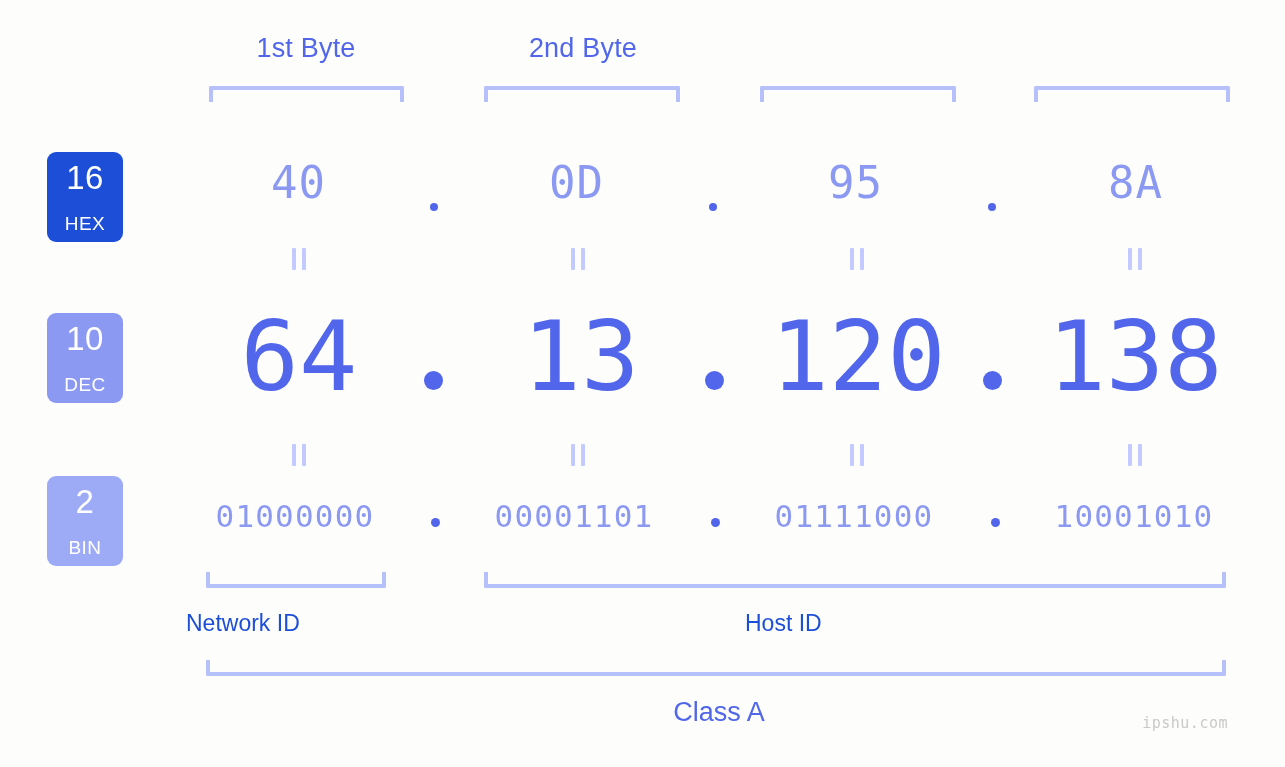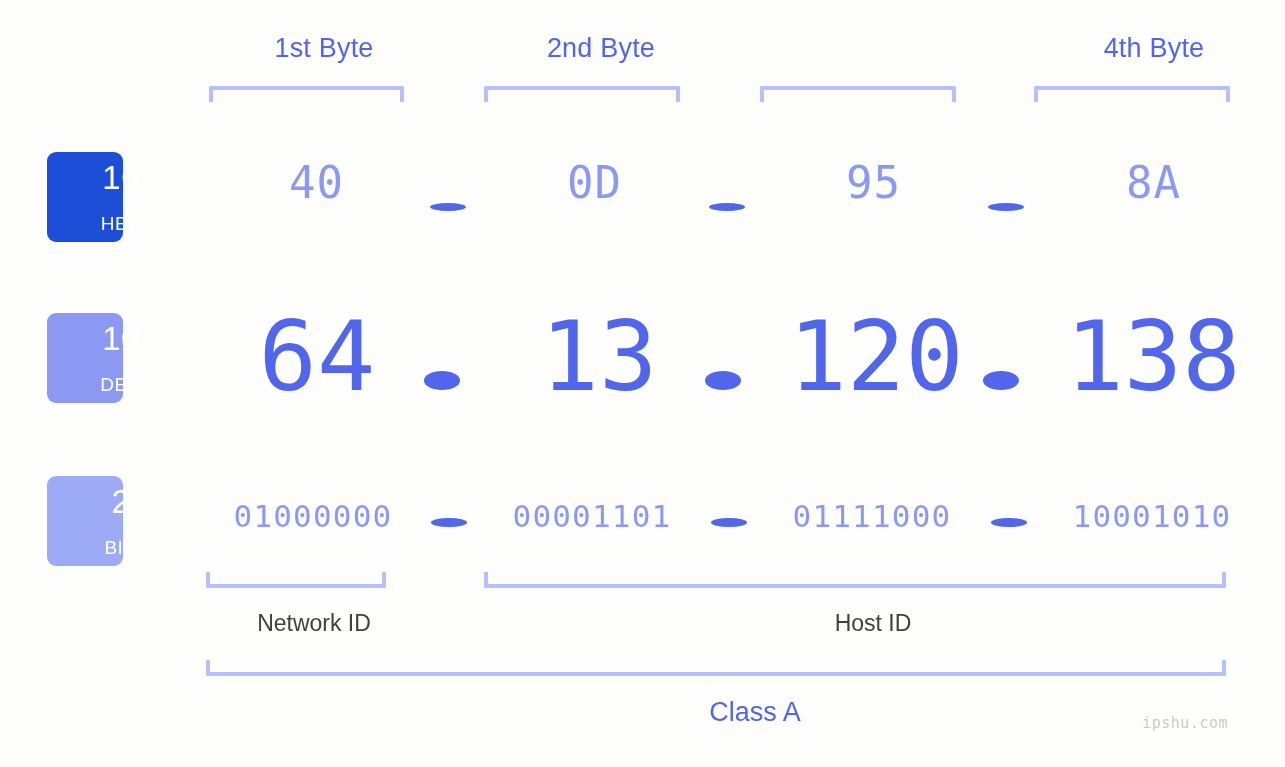--- a/index.html
+++ b/index.html
@@ -1,16 +1,16 @@
 <!DOCTYPE html>
 <html><head>
 <meta charset="utf-8">
 <title>IP Address Byte Breakdown</title>
 <style>
-  * { box-sizing: border-box; padding-left: 36px; }
+  * { box-sizing: border-box; }
   html, body {
     margin: 0;
     padding: 0;
   }
   body {
     width: 1285px;
     height: 767px;
     background: #fdfefb;
     font-family: "Liberation Sans", sans-serif;
     overflow: hidden;
@@ -135,22 +135,22 @@
     border-radius: 1px;
   }
   .eq-top    { top: 248px; }
   .eq-bottom { top: 444px; }
 
   
   .id-label {
     position: absolute;
     top: 610px;
     font-size: 23px;
-    color: #404040;
-    text-align: center;
+    color: #1d4ed8;
+    text-align: left;
     white-space: nowrap;
     font-family: "Liberation Sans", sans-serif;
   }
 
   
   #class-label {
     position: absolute;
     top: 697px;
     left: 0;
     width: 1285px;
@@ -172,21 +172,20 @@
     letter-spacing: 0.5px;
   }
 </style>
 </head>
 <body>
 
 <div id="stage">
 
   <div class="byte-label" style="left:196px;width:220px;">1st Byte</div>
   <div class="byte-label" style="left:473px;width:220px;">2nd Byte</div>
-  <div class="byte-label" style="left:1026px;width:220px;">4th Byte</div>
 
   <div class="bracket bracket-down" style="left:209px;top:86px;width:195px;"></div>
   <div class="bracket bracket-down" style="left:484px;top:86px;width:196px;"></div>
   <div class="bracket bracket-down" style="left:760px;top:86px;width:196px;"></div>
   <div class="bracket bracket-down" style="left:1034px;top:86px;width:196px;"></div>
 
   <div class="badge" id="badge-hex">
     <span class="num">16</span>
     <span class="name">HEX</span>
   </div>

